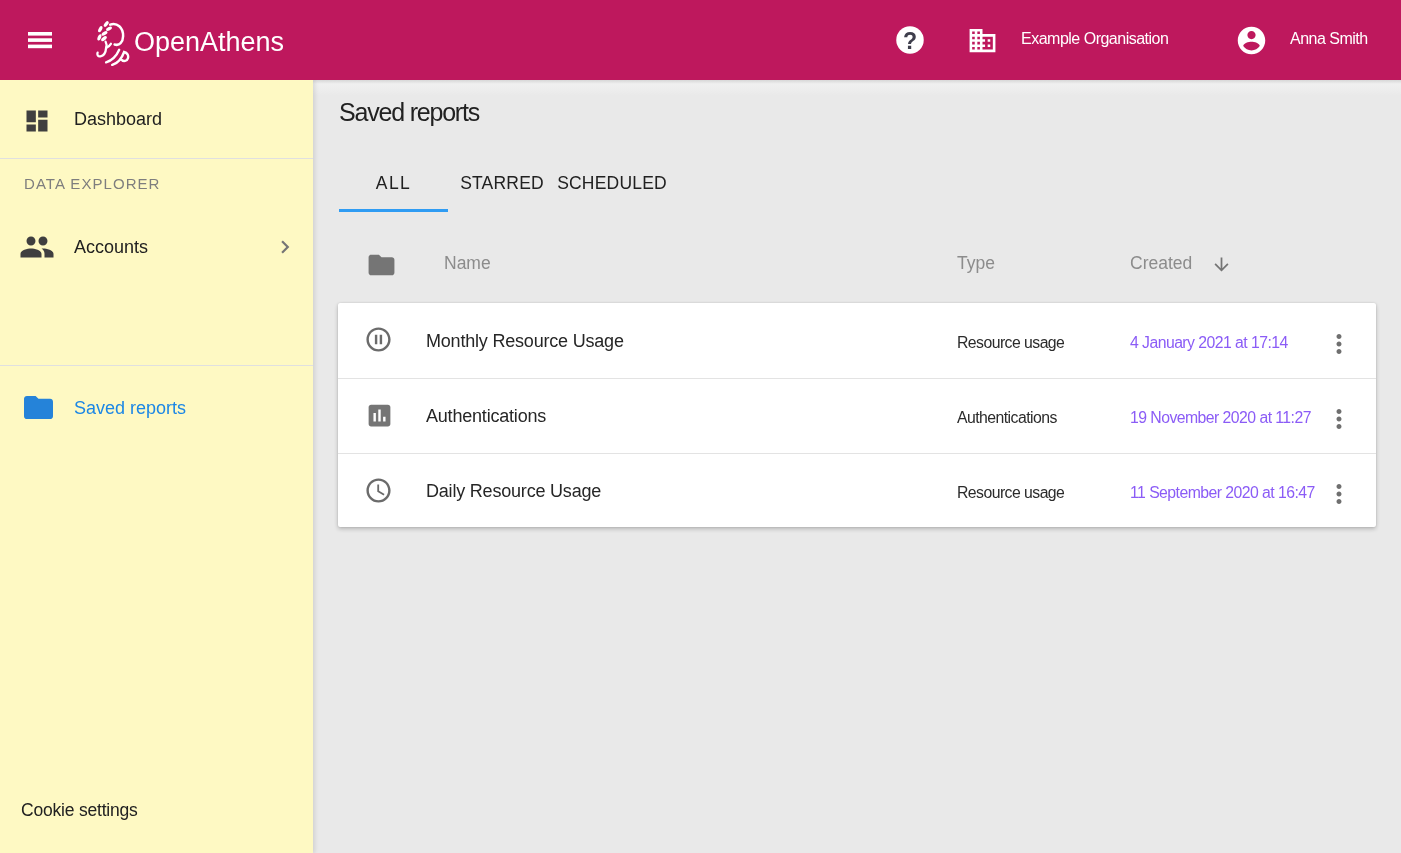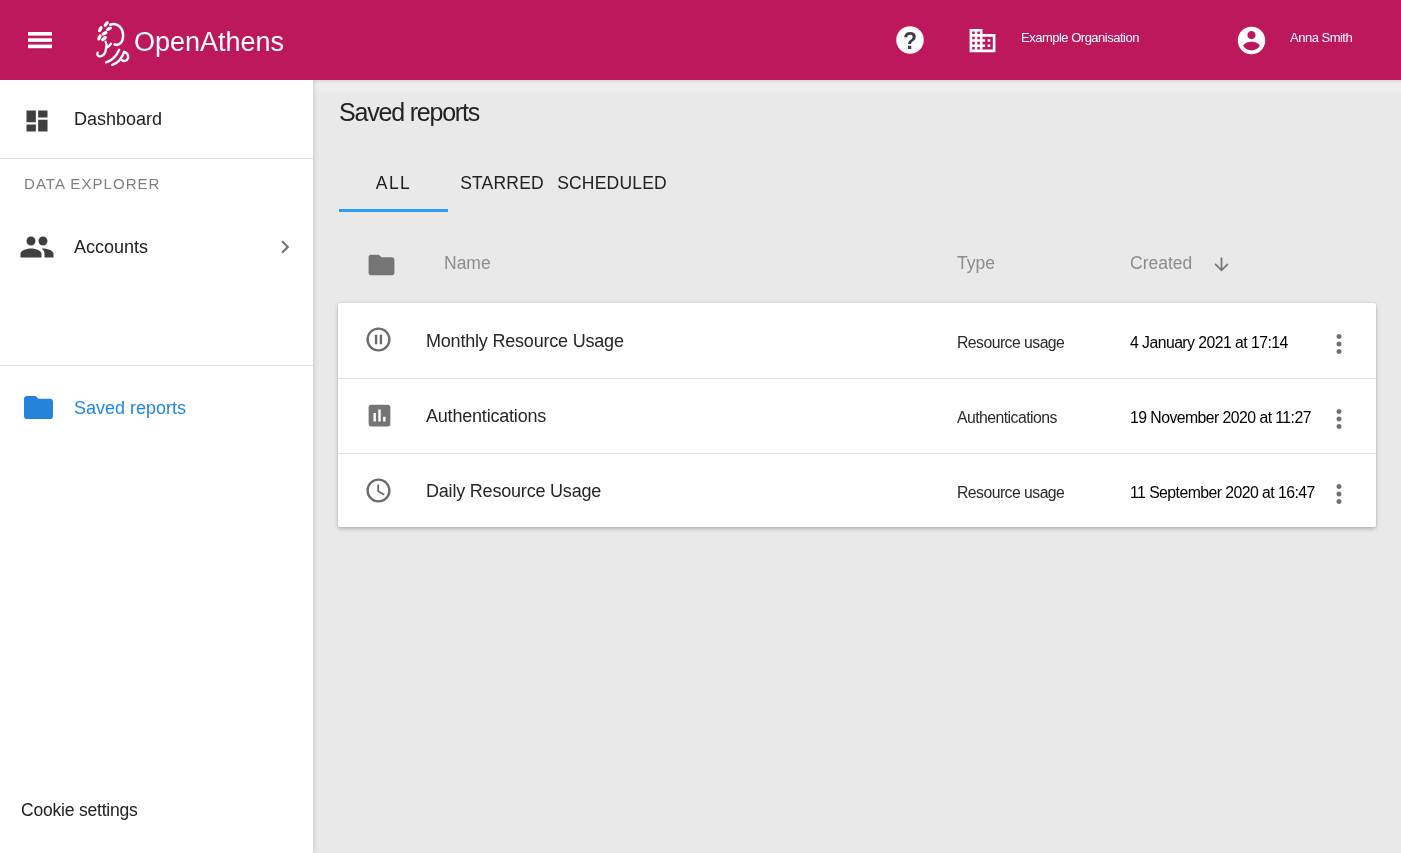--- a/index.html
+++ b/index.html
@@ -1,47 +1,47 @@
 <!DOCTYPE html>
 <html><head>
 <meta charset="utf-8">
 <style>
   * { margin:0; padding:0; box-sizing:border-box; -webkit-font-smoothing:antialiased; }
   html,body { width:1401px; height:853px; overflow:hidden; }
   body { font-family:"Liberation Sans", sans-serif; background:#e9e9e9; position:relative; }
 
   .topbar { position:absolute; left:0; top:0; width:1401px; height:80px; background:#be185d; z-index:30; }
   .topbar svg, .topbar span { position:absolute; }
-  .tb-text { color:#ffffff; font-size:13px; white-space:nowrap; letter-spacing:-0.5px; }
+  .tb-text { color:#ffffff; font-size:16px; white-space:nowrap; letter-spacing:-0.5px; }
 
   .content-top-shade { position:absolute; left:313px; top:80px; right:0; height:18px;
     background:linear-gradient(#d7d7d7 0px, #f0f0f0 4px, #e9e9e9 16px); z-index:5; }
 
-  .sidebar { position:absolute; left:0; top:80px; width:313px; height:773px; background:#ffffff;
+  .sidebar { position:absolute; left:0; top:80px; width:313px; height:773px; background:#fef9c3;
     box-shadow:2px 0 4px rgba(0,0,0,0.10); z-index:20; }
   .sb-item { position:absolute; left:0; width:313px; }
   .sb-label { position:absolute; left:74px; top:50%; transform:translateY(-50%);
     font-size:18px; color:#212121; white-space:nowrap; }
   .divider { position:absolute; left:0; width:313px; height:1px; background:#e0e0e0; }
 
   h1.pagetitle { position:absolute; left:339px; top:98px; font-size:25px; font-weight:400; color:#212121; letter-spacing:-1.2px; }
   .tab { position:absolute; top:153px; height:60px; line-height:60px; text-align:center;
     font-size:17.5px; color:#212121; letter-spacing:0.2px; }
   .tab-underline { position:absolute; left:339px; top:209px; width:109px; height:3px; background:#2f9cf3; }
 
   .thead { position:absolute; color:#8c8c8c; font-size:17.5px; }
 
   .card { position:absolute; left:338px; top:303px; width:1038px; height:224px; background:#ffffff;
     border-radius:2px; box-shadow:0 2px 4px rgba(0,0,0,0.22), 0 0 2px rgba(0,0,0,0.12); }
   .row { position:absolute; left:0; width:1038px; height:74px;padding-left:24px; }
   .rowsep { position:absolute; left:0; width:1038px; height:1px; background:#e3e3e3; }
   .cell { position:absolute; top:50%; transform:translateY(-50%); white-space:nowrap; }
   .c-name { left:88px; font-size:18px; color:#262626; letter-spacing:-0.2px; }
   .c-type { left:619px; top:calc(50% + 2px); font-size:15.8px; color:#2b2b2b; letter-spacing:-0.55px; }
-  .c-date { left:792px; top:calc(50% + 2px); font-size:15.8px; color:#000000; letter-spacing:-0.55px; }
+  .c-date { left:792px; top:calc(50% + 2px); font-size:15.8px; color:#8b5cf6; letter-spacing:-0.55px; }
   .c-icon { position:absolute; left:30px; }
 
   .cookie { position:absolute; left:21px; top:800px; font-size:17.5px; color:#212121; letter-spacing:-0.2px; z-index:25; }
 </style>
 </head>
 <body>
 
 <div class="content-top-shade"></div>
 
 <div class="topbar">

